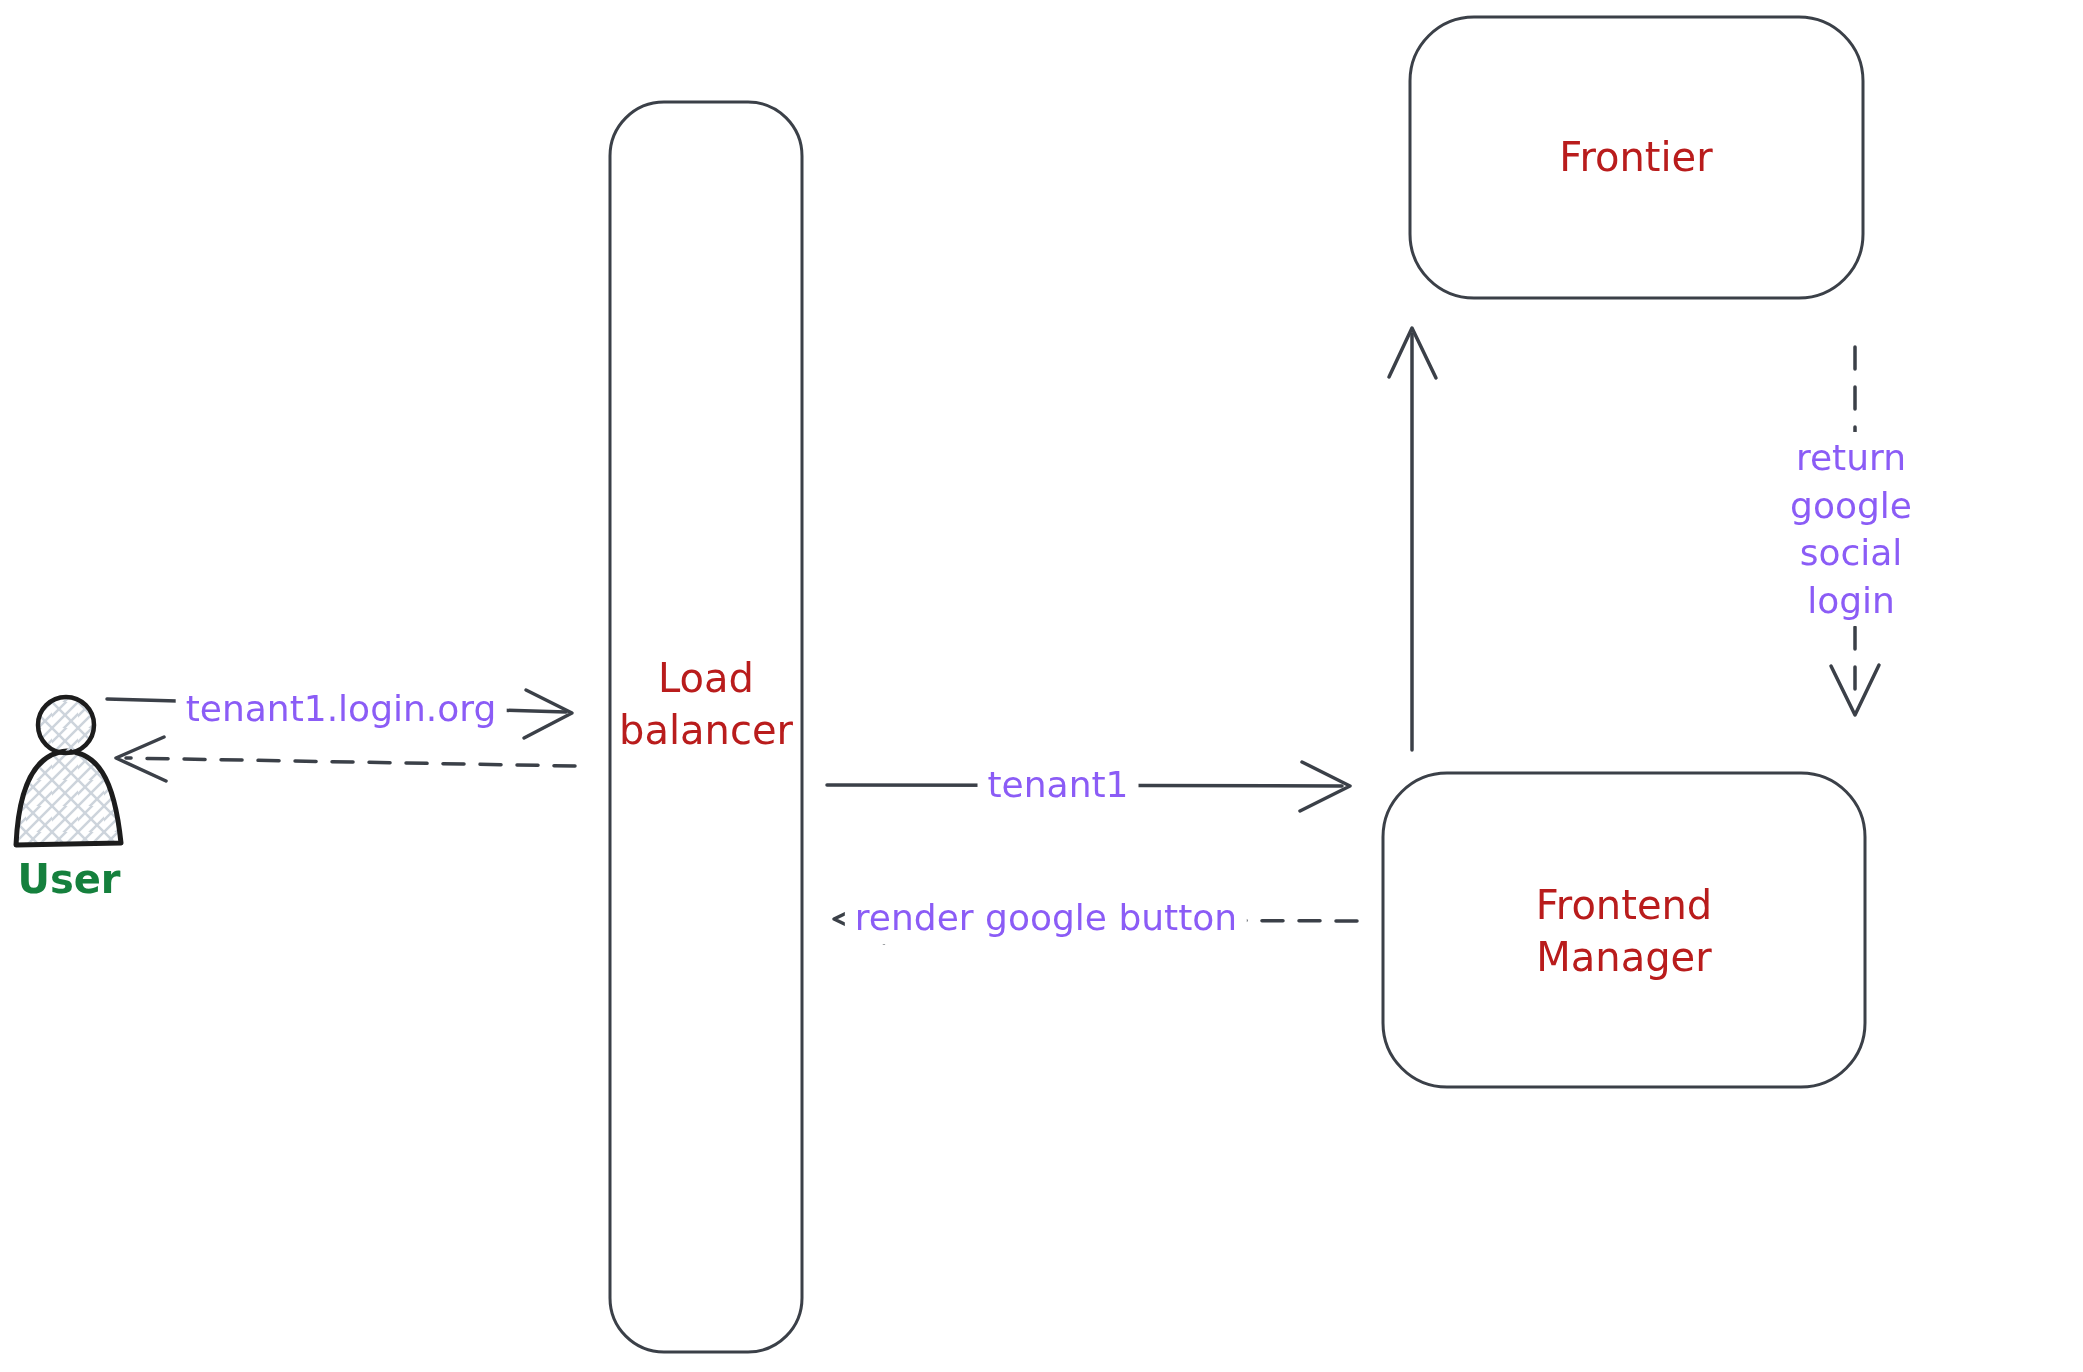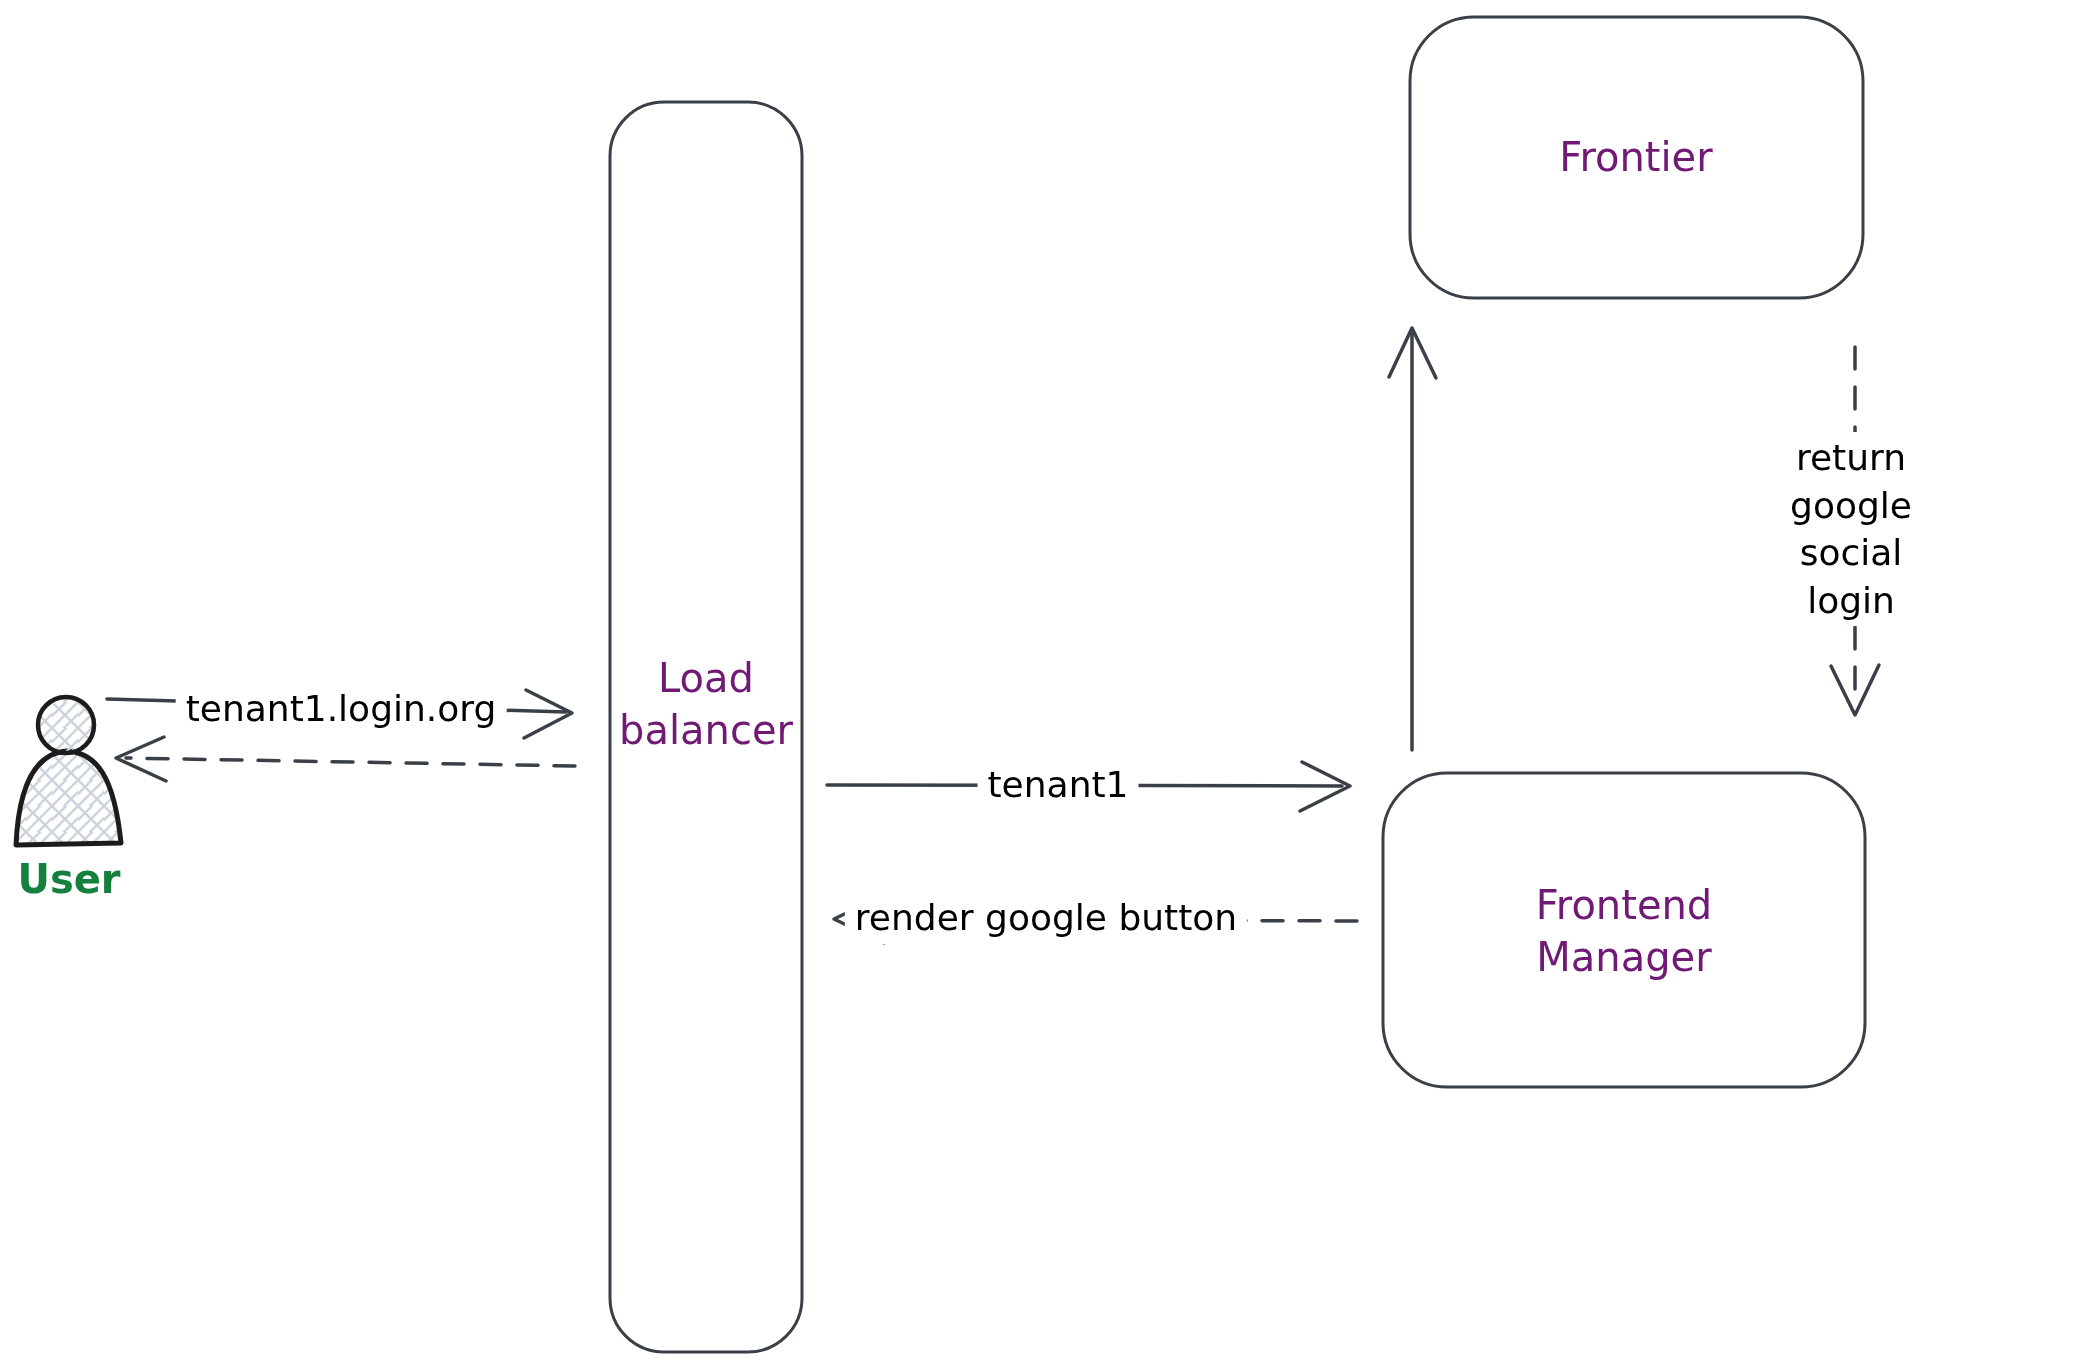--- a/index.html
+++ b/index.html
@@ -20,33 +20,33 @@
   .lbl {
     position: absolute;
     transform: translate(-50%, -50%);
     text-align: center;
     white-space: pre-line;
     user-select: none;
   }
   .node-label {
     font-size: 40px;
     line-height: 1.3;
-    color: #701a75;
+    color: #b91c1c;
   }
   .user-label {
     font-size: 40px;
     color: #15803d;
     font-weight: bold;
   }
   .edge-label {
     font-size: 36px;
     line-height: 1.32;
     background: #ffffff;
     padding: 2px 10px;
-    color: #000000;
+    color: #8b5cf6;
   }
 </style>
 </head>
 <body>
 
 <div class="canvas">
 
   <svg class="layer" viewBox="0 0 2083 1372" xmlns="http://www.w3.org/2000/svg">
     <defs>
       <pattern id="hatch" width="26" height="26" patternUnits="userSpaceOnUse">

